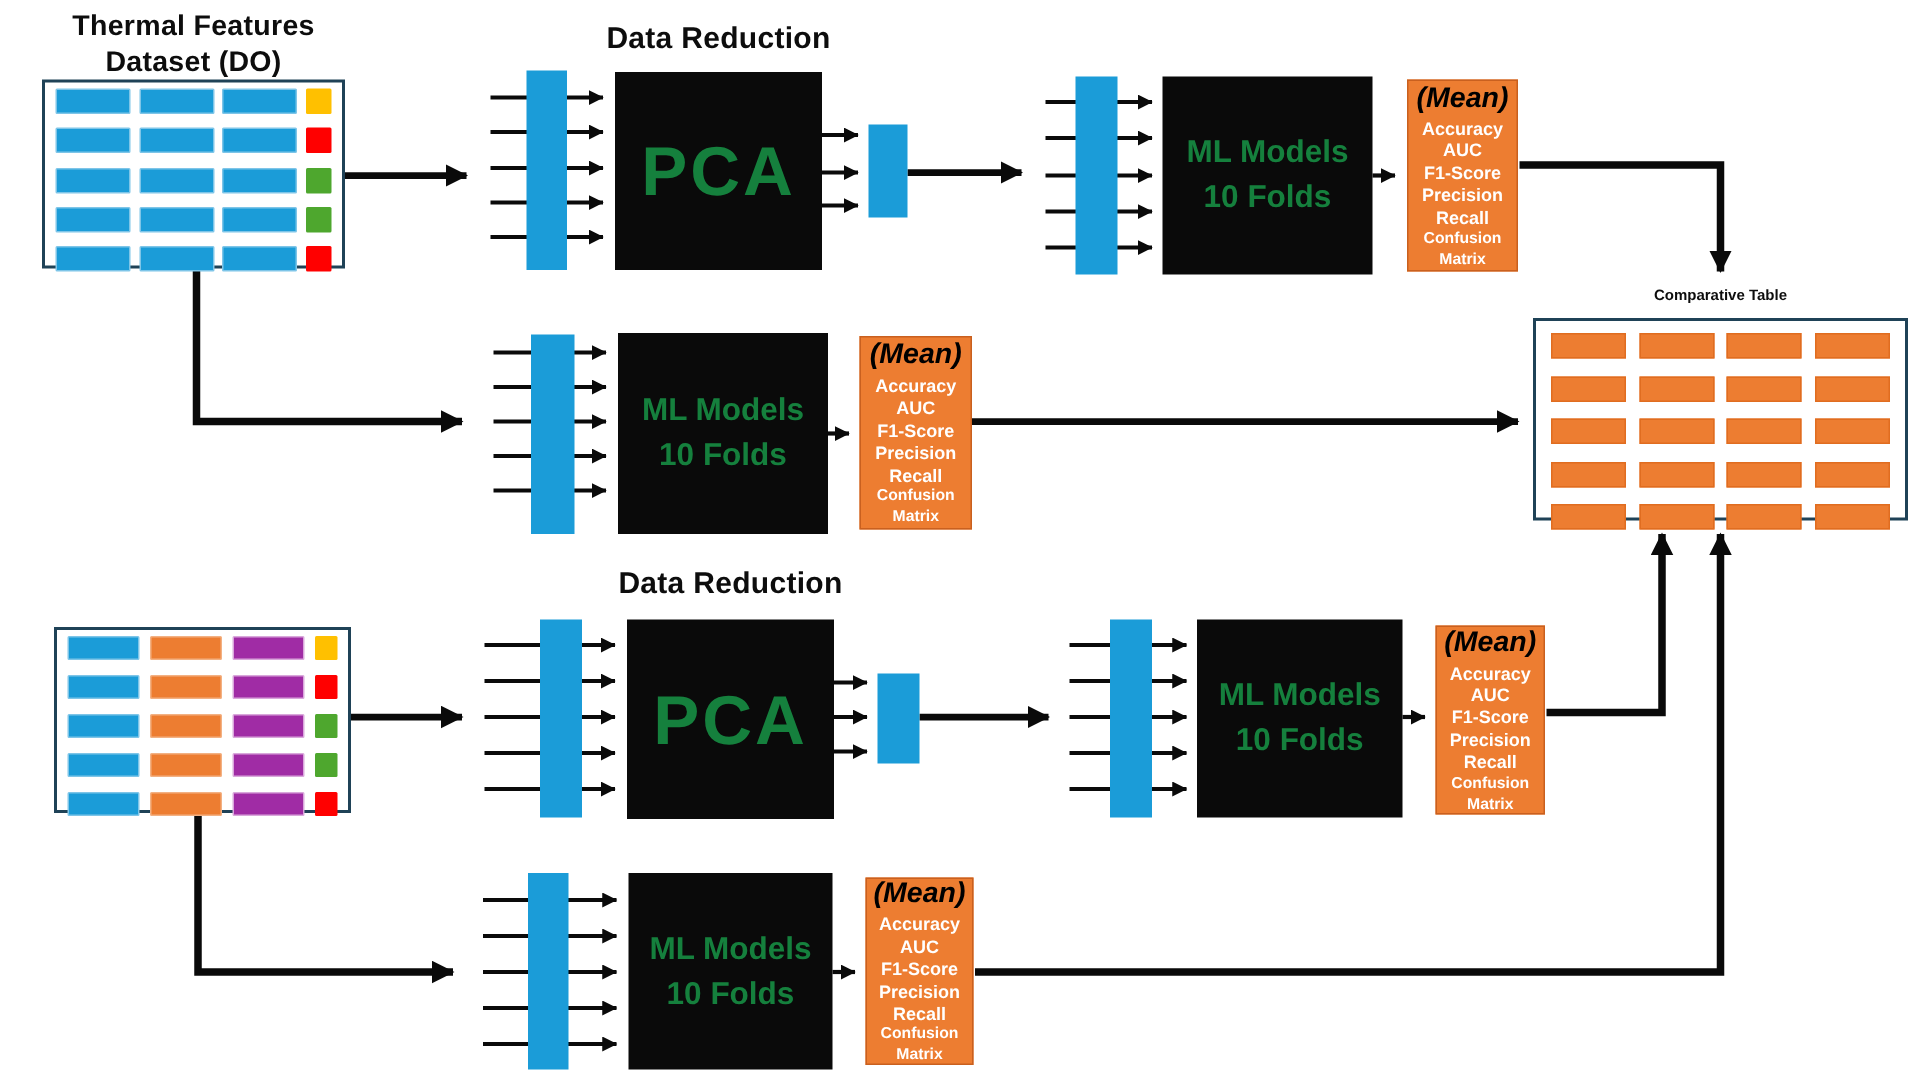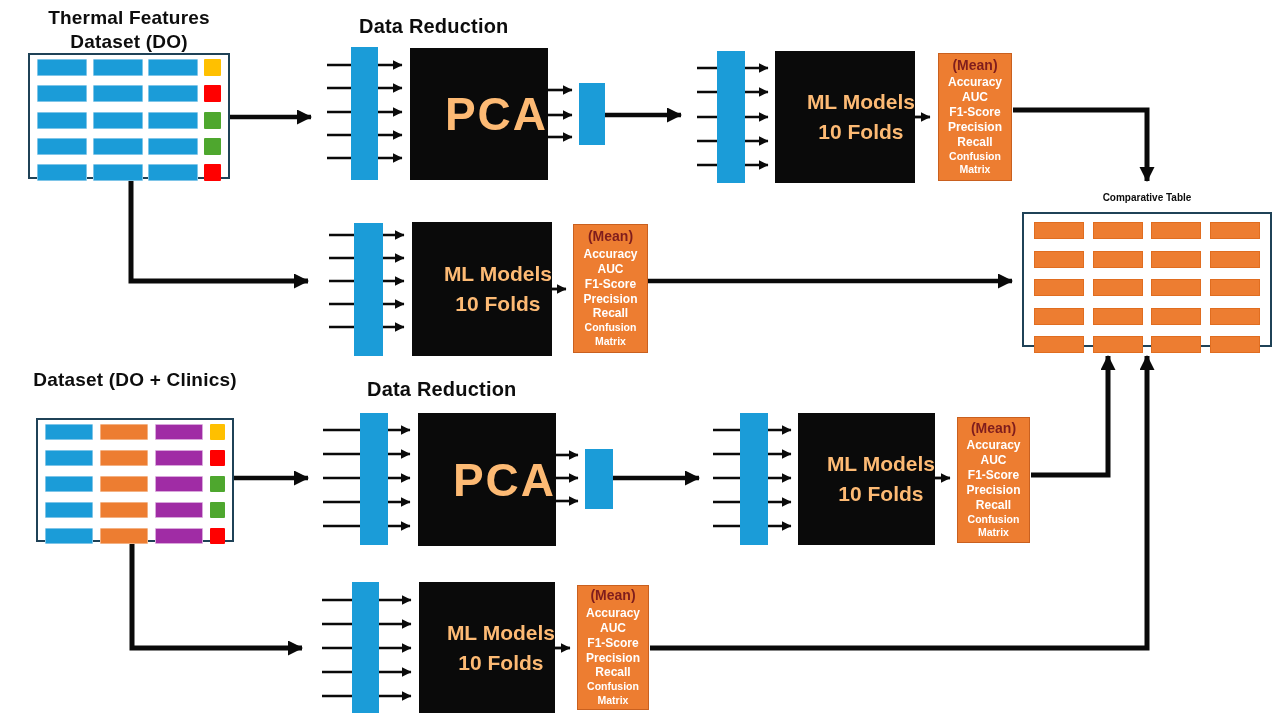--- a/index.html
+++ b/index.html
@@ -12,21 +12,21 @@
   }
   #arrows{position:absolute;left:0;top:0;z-index:1;}
   .node{position:absolute;z-index:2;box-sizing:border-box;}
 
   
   .big-title{
     text-align:center;font-weight:800;font-size:19px;line-height:1.28;
     color:#0d0d0d;letter-spacing:0.2px;
   }
   .section-title{
-    font-weight:800;font-size:20px;color:#0d0d0d;letter-spacing:0.2px;
+    text-align:center;font-weight:800;font-size:20px;color:#0d0d0d;letter-spacing:0.2px;
   }
   .table-title{
     text-align:center;font-weight:800;font-size:10px;color:#0d0d0d;
   }
 
   
   .frame{
     background:#ffffff;border:2.5px solid #1f4257;
   }
   .ds-grid{
@@ -49,33 +49,33 @@
     grid-template-columns:repeat(4,50px);grid-auto-rows:17px;
     align-content:space-between;justify-content:space-between;
   }
   .ctcell{background:#ed7d31;border:1px solid #e06d20;}
 
   
   .vbar{background:#1b9cd8;}
 
   
   .blackbox{
-    background:#0a0a0a;color:#fdba74;display:flex;flex-direction:column;
-    align-items:flex-end;justify-content:center;text-align:center;
+    background:#0a0a0a;color:#15803d;display:flex;flex-direction:column;
+    align-items:center;justify-content:center;text-align:center;
   }
   .pca-label{font-size:46px;font-weight:800;letter-spacing:2px;}
   .ml-label{font-size:21px;font-weight:800;line-height:1.42;}
 
   
   .metrics-box{
     background:#ed7d31;border:1.5px solid #c9601f;
     display:flex;flex-direction:column;align-items:center;justify-content:center;
     text-align:center;
   }
-  .mb-header{font-size:14px;font-weight:800;color:#7f1d1d;line-height:1.25;margin-bottom:1px;}
+  .mb-header{font-size:19px;font-weight:800;color:#000000;line-height:1.25;margin-bottom:1px;font-style:italic;}
   .mb-metric{font-size:12px;font-weight:800;color:#ffffff;line-height:1.24;}
   .mb-small{font-size:10.5px;font-weight:800;color:#ffffff;line-height:1.3;}
 </style>
 </head>
 <body>
 
 <div id="canvas">
 
   <svg id="arrows" width="1280" height="720">
     <defs>
@@ -235,21 +235,20 @@
         <div class="ctcell"></div>
         <div class="ctcell"></div>
         <div class="ctcell"></div>
         <div class="ctcell"></div>
         <div class="ctcell"></div>
         <div class="ctcell"></div>
       </div>
   </div>
 
   <div class="node big-title" style="left:0px;top:368px;width:270px;">
-    <div>Dataset (DO + Clinics)</div>
   </div>
   <div class="node frame" style="left:36px;top:418px;width:198px;height:124px;">
     <div class="ds-grid" id="ds2-grid">
         <div class="cell f-blue"></div>
         <div class="cell f-orange"></div>
         <div class="cell f-purple"></div>
         <div class="cell sq l-yellow"></div>
         <div class="cell f-blue"></div>
         <div class="cell f-orange"></div>
         <div class="cell f-purple"></div>

